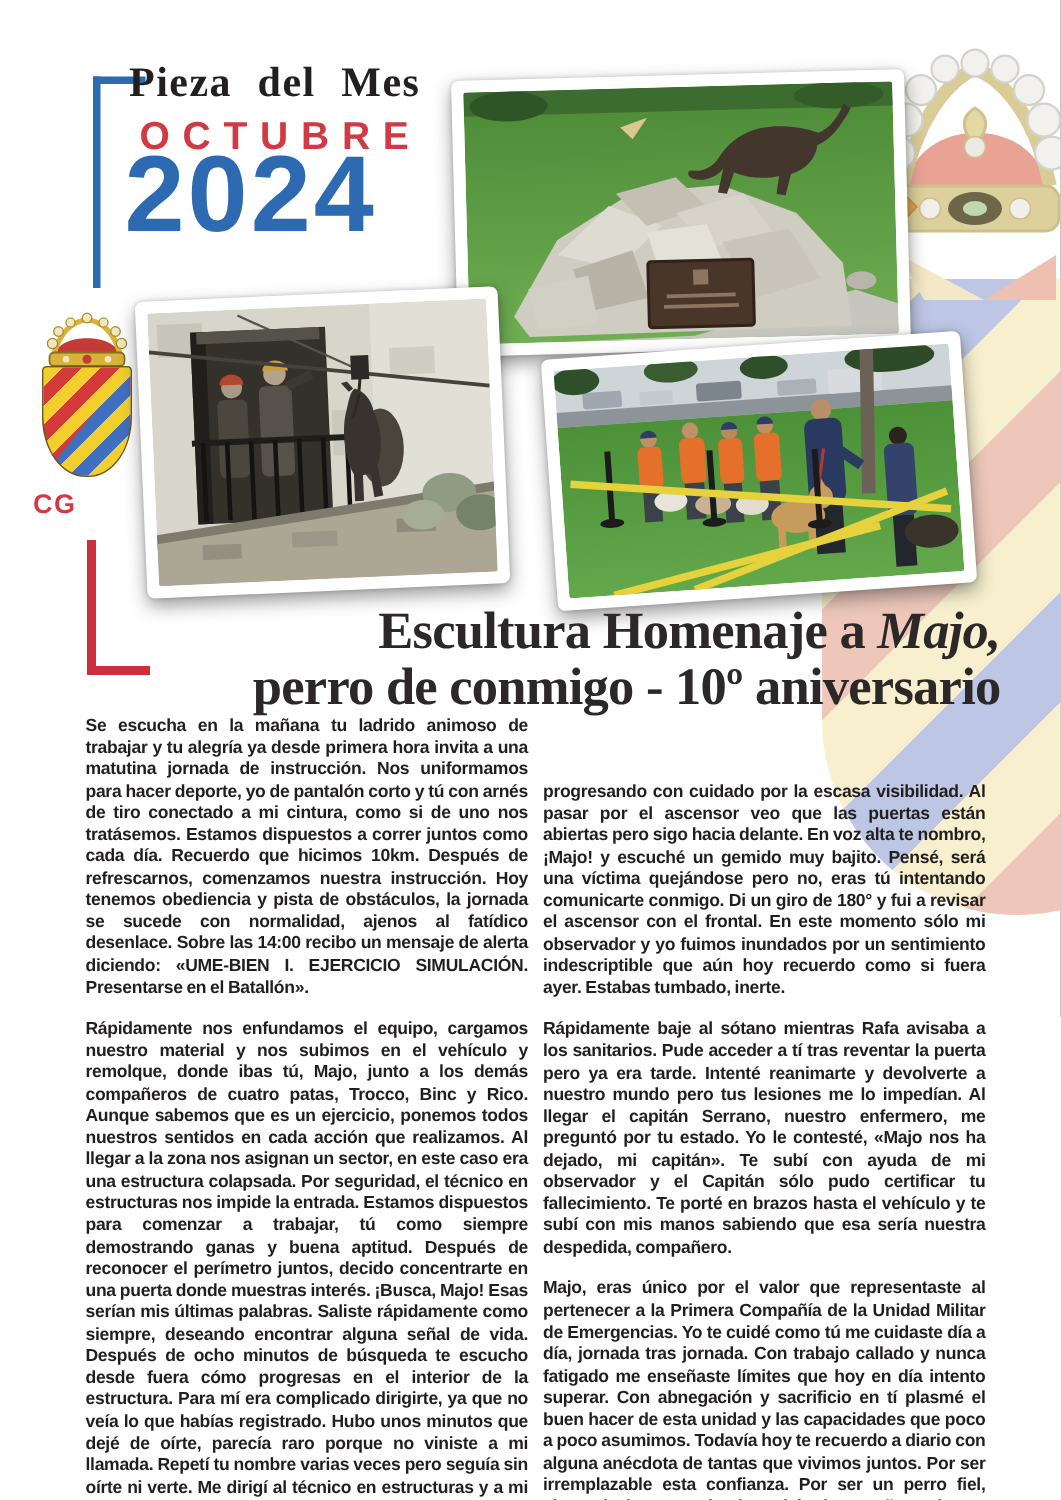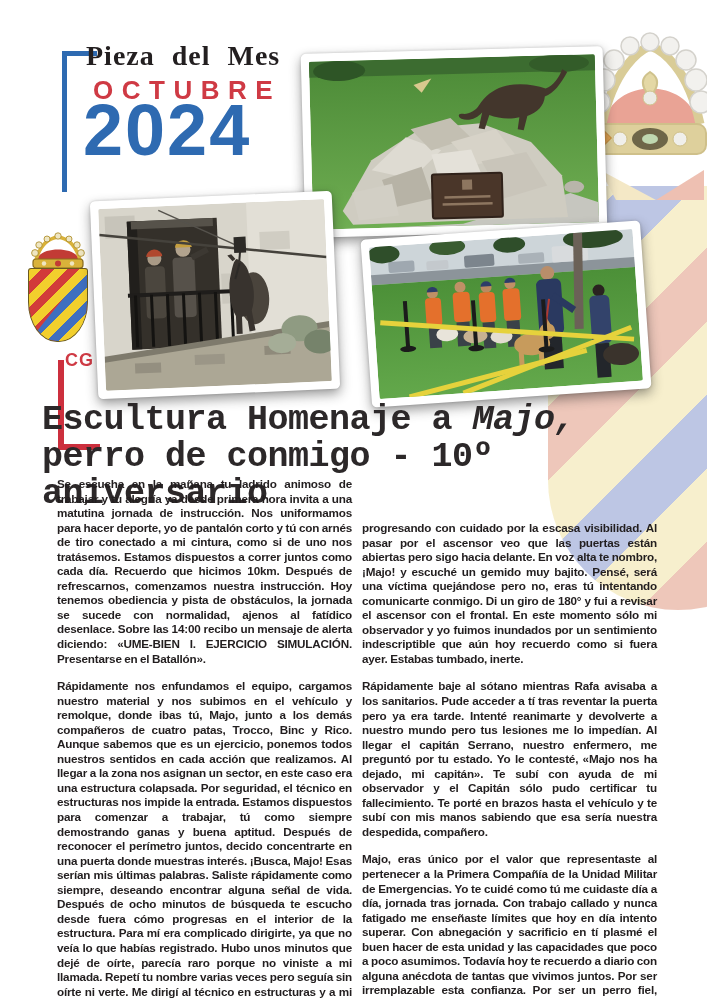--- a/index.html
+++ b/index.html
@@ -20,41 +20,41 @@
   .bracket-red{left:58px;top:360px;width:36px;height:84px;
      border-left:6px solid #cc2f3d;border-bottom:6px solid #cc2f3d;z-index:1;}
   .kicker{left:86px;top:40px;font-family:"Liberation Serif",serif;font-weight:bold;
      font-size:28px;letter-spacing:1px;word-spacing:9px;color:#231f20;z-index:1;}
   .month{left:93px;top:75px;font-weight:bold;font-size:26px;letter-spacing:8.5px;
      color:#cf3a44;z-index:1;}
   .year{left:83px;top:96px;font-weight:bold;font-size:72px;line-height:0.95;
      letter-spacing:2px;color:#2e6ab1;z-index:1;}
 
   
-  .emblem{left:22px;top:232px;width:72px;text-align:right;z-index:1;}
+  .emblem{left:22px;top:208px;width:72px;text-align:left;z-index:1;}
   .emblem .crown{display:block;margin:0 auto -2px;}
   .shield{position:relative;width:58px;height:72px;margin:0 auto;overflow:hidden;
      border:1.5px solid #6a5a20;border-radius:3px 3px 29px 29px / 3px 3px 40px 40px;
      background:repeating-linear-gradient(135deg,#f2cf2d 0 9px,#d23b3a 9px 18px);}
   .shield .half{position:absolute;inset:0;
      background:repeating-linear-gradient(135deg,#f2cf2d 0 9px,#3f6fc0 9px 18px);
      clip-path:polygon(100% 0,100% 100%,0 100%);}
   .emblem .initials{margin-top:8px;font-weight:bold;font-size:18px;color:#cf3a44;letter-spacing:1px;}
 
   
   .photo{position:absolute;background:#fff;padding:8px;border-radius:5px;
      box-shadow:0 5px 12px rgba(30,30,30,.45),0 0 3px rgba(0,0,0,.2);}
   .photo svg{display:block;border-radius:2px;}
   .photo-1{left:303px;top:50px;transform:rotate(-1.5deg);z-index:2;}
   .photo-2{left:94px;top:196px;transform:rotate(-2.5deg);z-index:3;}
   .photo-3{left:366px;top:230px;transform:rotate(-4deg);z-index:4;}
 
   
-  .title{left:42px;top:402px;width:625px;text-align:left;z-index:5;
-     font-family:Liberation Mono, monospace;font-weight:bold;font-size:35px;
+  .title{left:42px;top:402px;width:625px;text-align:right;z-index:5;
+     font-family:Liberation Serif, serif;font-weight:bold;font-size:35px;
      line-height:1.06;color:#2c2829;letter-spacing:-0.5px;}
   .title .it{font-style:italic;}
 
   
   .col{position:absolute;top:477px;width:295px;z-index:5;text-align:justify;
      font-size:11.7px;line-height:14.55px;letter-spacing:-0.2px;word-spacing:-0.5px;}
   .col p{margin:0 0 13px 0;font-weight:bold;}
   .col-left{left:57px;}
   .col-right{left:362px;margin-top:44px;}
 </style>

